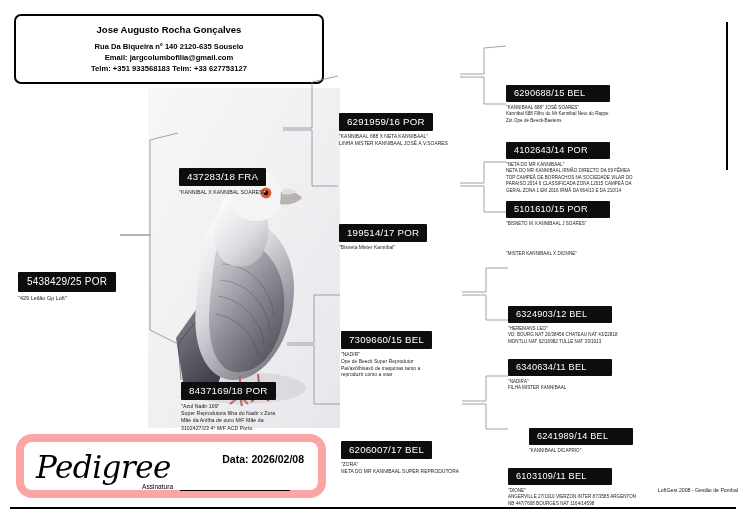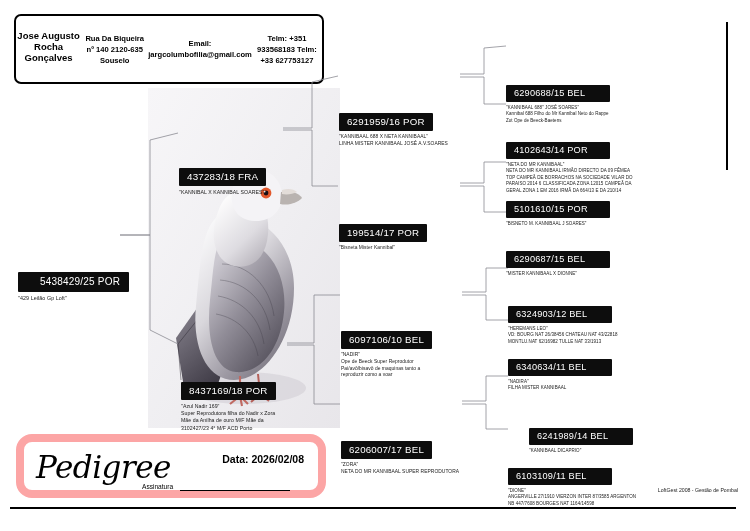--- a/index.html
+++ b/index.html
@@ -14,21 +14,21 @@
   #page {
     position:absolute; left:0; top:0; width:750px; height:531px;
     background:#ffffff;
   }
 
   
   .owner-card {
     position:absolute; left:14px; top:14px; width:310px; height:70px;
     border:2px solid #000; border-radius:7px;
     background:#fff;
-    display:flex; flex-direction:row;
+    display:flex; flex-direction:column;
     align-items:center; justify-content:center;
     text-align:center;
   }
   .owner-name { font-size:9.5px; font-weight:bold; color:#000; margin-bottom:6px; }
   .owner-line { font-size:7.6px; font-weight:bold; color:#000; line-height:1.45; }
 
   
   .photo-wrap {
     position:absolute; left:148px; top:88px; width:192px; height:340px;
     overflow:hidden;
@@ -52,21 +52,21 @@
   }
   .node .tag.wide { min-width:104px; }
   .node .desc {
     margin-top:3px;
     font-size:4.9px;
     line-height:1.38;
     color:#1a1a1a;
     white-space:pre-line;
     letter-spacing:0.05px;
   }
-  .node.gen1 .tag { font-size:10px; padding:4px 9px 5px 22px; }
+  .node.gen1 .tag { font-size:10px; padding:4px 9px 5px 9px; }
   .node.gen1 .desc { font-size:5.4px; }
   .node.gen2 .tag { font-size:9.8px; }
   .node.gen2 .desc { font-size:5.2px; }
   .node.gen3 .tag { font-size:9.7px; }
   .node.gen4 .tag { font-size:9.2px; }
   .node.gen4 .desc { font-size:4.5px; line-height:1.42; }
 
   
   .footer-card {
     position:absolute; left:16px; top:434px; width:310px; height:64px;
@@ -229,21 +229,21 @@
     <div class="desc">"KANNIBAAL 688 X NETA KANNIBAAL"
 LINHA MISTER KANNIBAAL JOSÉ A.V.SOARES</div>
   </div>
 
   <div class="node gen3" style="left:339px; top:176px;">
     <div class="tag">199514/17 POR</div>
     <div class="desc">"Bisneta Mister Kannibal"</div>
   </div>
 
   <div class="node gen3" style="left:341px; top:283px;">
-    <div class="tag">6097106/10 BEL</div>
+    <div class="tag">7309660/15 BEL</div>
     <div class="desc">"NADIR"
 Ope de Beeck Super Reprodutor
 Pai/avô/bisavô de maquinas tanto a
 reproduzir como a voar</div>
   </div>
 
   <div class="node gen3" style="left:341px; top:393px;">
     <div class="tag">6206007/17 BEL</div>
     <div class="desc">"ZORA"
 NETA DO MR KANNIBAAL SUPER REPRODUTORA</div>
@@ -264,21 +264,20 @@
 PARAISO 2014 6 CLASSIFICADA ZONA 12015 CAMPEÃ DA
 GERAL ZONA 1 EM 2016 IRMÃ DA 664/13 E DA 210/14</div>
   </div>
 
   <div class="node gen4" style="left:506px; top:152px;">
     <div class="tag wide">5101610/15 POR</div>
     <div class="desc">"BISNETO M. KANNIBAAL J SOARES"</div>
   </div>
 
   <div class="node gen4" style="left:506px; top:202px;">
-    <div class="tag wide">6290687/15 BEL</div>
     <div class="desc">"MISTER KANNIBAAL X DIONNE"</div>
   </div>
 
   <div class="node gen4" style="left:508px; top:257px;">
     <div class="tag wide">6324903/12 BEL</div>
     <div class="desc">"HEREMANS LEO"
 VD: BOURG NAT 26/38456 CHATEAU NAT  43/22818
 MONTLU.NAT 62/16982 TULLE NAT 33/1913</div>
   </div>
 

